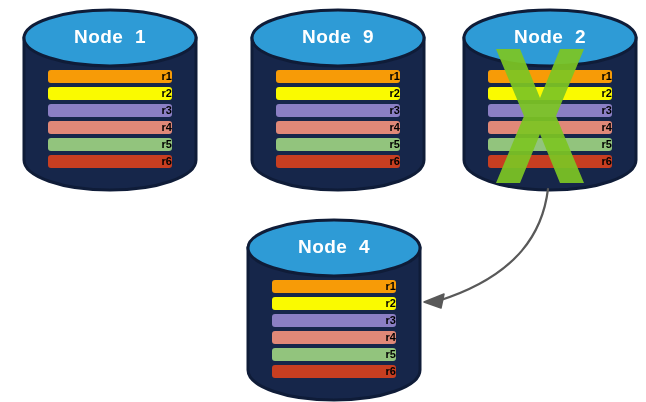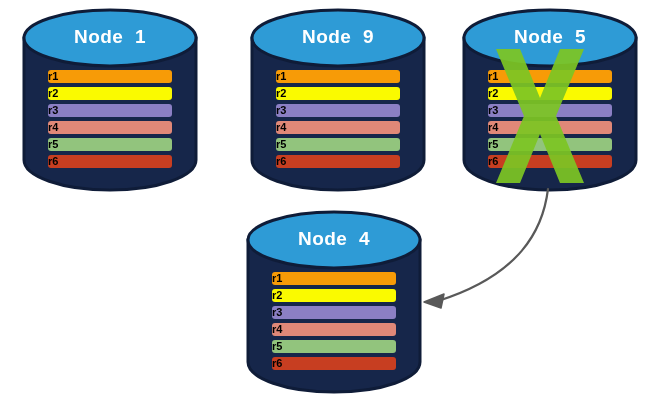--- a/index.html
+++ b/index.html
@@ -58,35 +58,35 @@
   .rows {
     position: absolute;
     left: 26px;
     top: 64px;
     width: 124px;
   }
   .row {
     height: 13px;
     margin-bottom: 4px;
     border-radius: 3px;
-    text-align: left;
+    text-align: right;
     font-size: 11px;
     font-weight: bold;
     color: #000000;
     line-height: 13px;
     font-family: "Liberation Sans", sans-serif;
     box-sizing: border-box;
   }
   .row:last-child { margin-bottom: 12px; }
 
   
   #node1 { left: 22px;  top: 6px; }
   #node2 { left: 250px; top: 6px; }
   #node3 { left: 462px; top: 6px; }
-  #node4 { left: 246px; top: 208px; }
+  #node4 { left: 246px; top: 216px; }
 
   
   .fail-x {
     position: absolute;
     left: 28px;
     top: 40px;
     width: 100px;
     height: 140px;
     pointer-events: none;
   }
@@ -142,21 +142,21 @@
     </div>
   </div>
 
   <div class="node" id="node3">
     <div class="shell">
       <svg width="176" height="186" viewBox="0 0 176 186">
         <path d="M2,32 L2,154 A86,30 0 0 0 174,154 L174,32 Z" fill="#16264a" stroke="#0f1c38" stroke-width="3"></path>
         <ellipse cx="88" cy="32" rx="86" ry="28" fill="#2e9bd6" stroke="#0f1c38" stroke-width="3"></ellipse>
       </svg>
     </div>
-    <div class="node-title">Node  5</div>
+    <div class="node-title">Node  2</div>
     <div class="rows">
       <div class="row" style="background: rgb(247, 155, 7);">r1</div>
       <div class="row" style="background: rgb(250, 250, 0);">r2</div>
       <div class="row" style="background: rgb(139, 127, 196);">r3</div>
       <div class="row" style="background: rgb(224, 136, 120);">r4</div>
       <div class="row" style="background: rgb(146, 196, 125);">r5</div>
       <div class="row" style="background: rgb(199, 62, 33);">r6</div>
     </div>
     <div class="fail-x">
       <svg width="100" height="140" viewBox="0 0 100 140">

